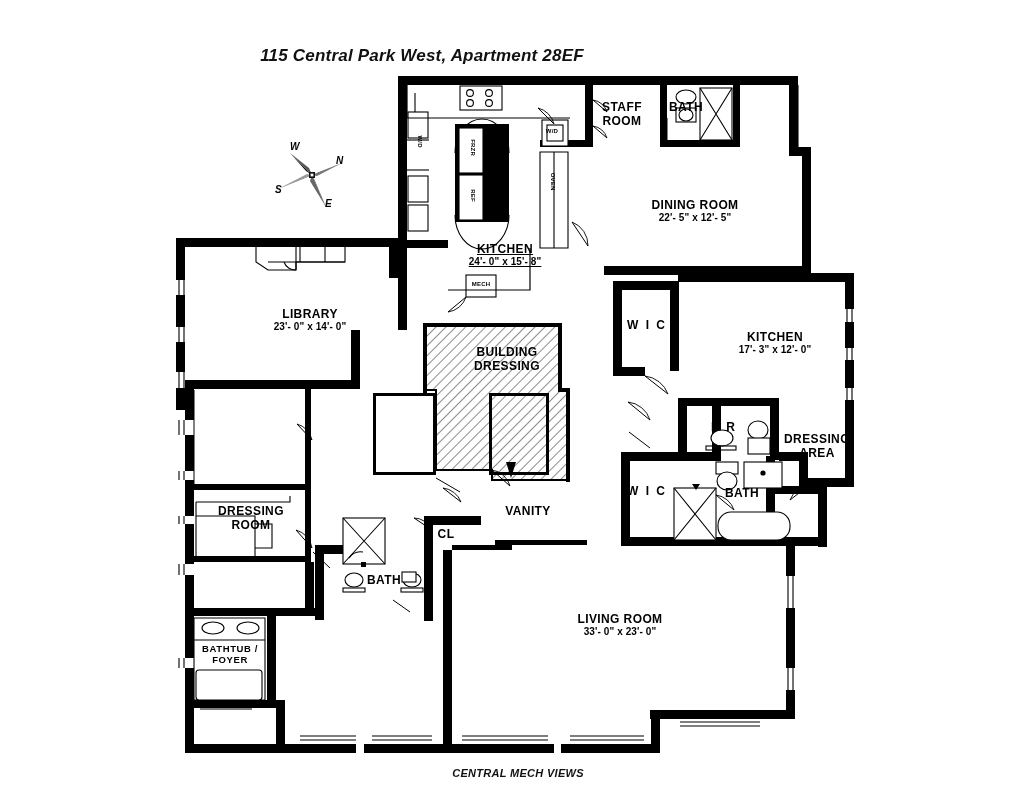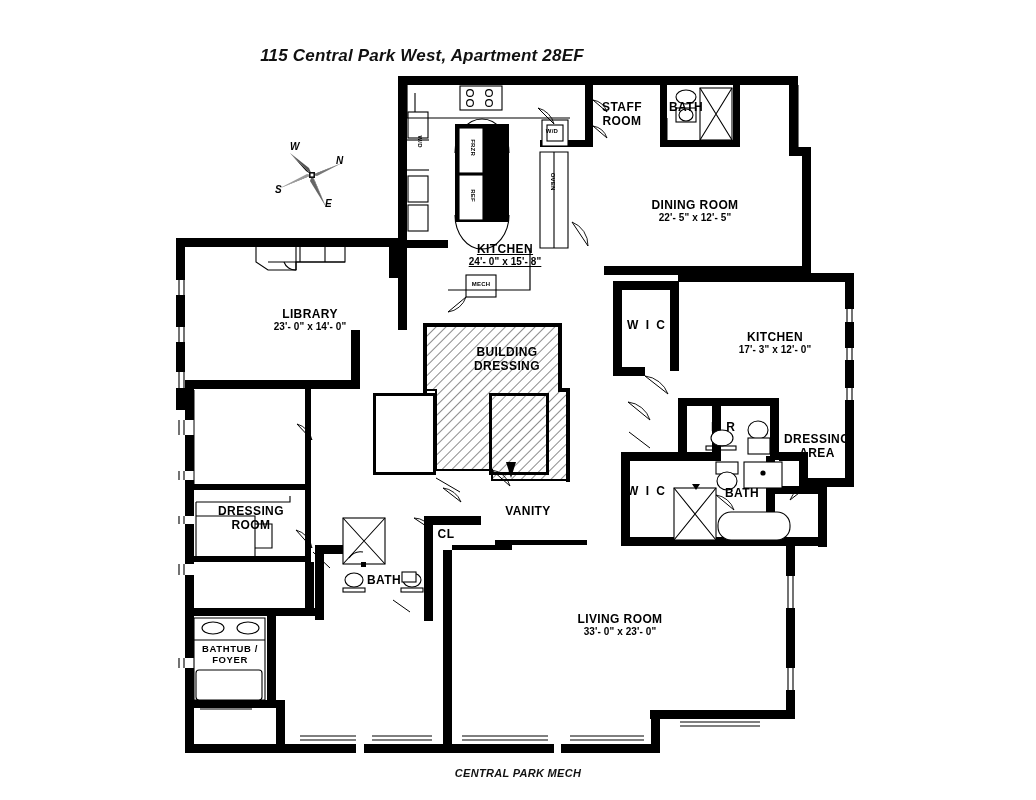--- a/index.html
+++ b/index.html
@@ -486,14 +486,14 @@
   </div>
   <div class="lbl tiny" style="left:464px;top:281px;width:34px;">
     <span class="nm">MECH</span>
   </div>
 
   <div class="compass-lbl" style="left:290px;top:141px;">W</div>
   <div class="compass-lbl" style="left:336px;top:155px;">N</div>
   <div class="compass-lbl" style="left:275px;top:184px;">S</div>
   <div class="compass-lbl" style="left:325px;top:198px;">E</div>
 
-  <div class="footer-caption">CENTRAL PARK MECH</div>
+  <div class="footer-caption">CENTRAL MECH VIEWS</div>
 </div>
 
 </body></html>

